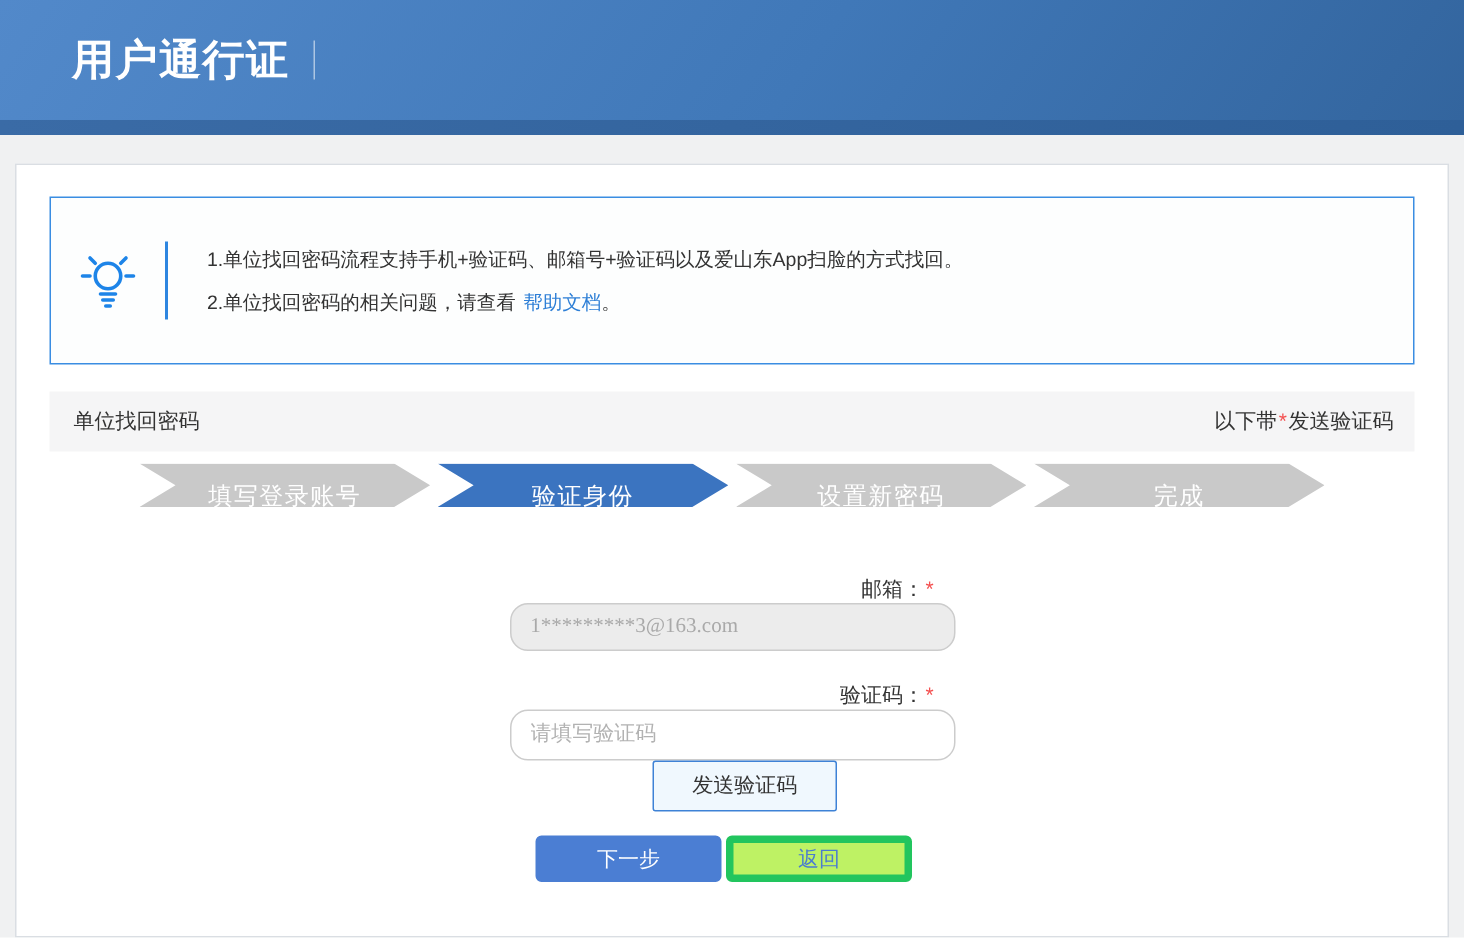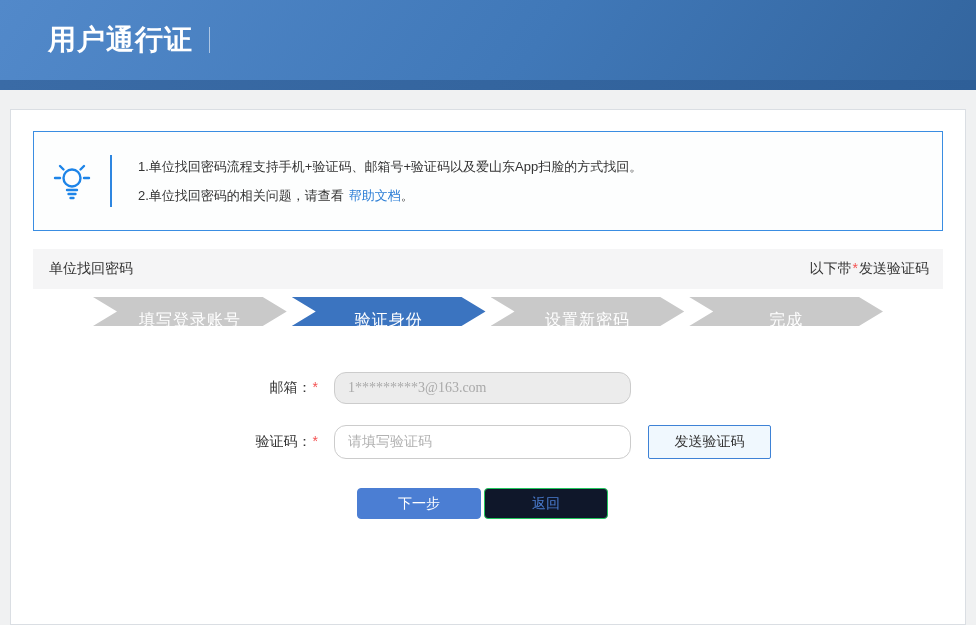--- a/index.html
+++ b/index.html
@@ -37,21 +37,21 @@
     height: 516px;
     background: #ffffff;
     border: 1px solid #dadee3;
     padding: 21px 22px 0 22px;
   }
 
   
   .tipbox {
     border: 1px solid #3a8de2;
     background: #fdfefe;
-    height: 100px;
+    height: 112px;
     display: flex;
     align-items: center;
   }
   .tip-icon-wrap {
     width: 76px;
     display: flex;
     justify-content: center;
     align-items: center;
   }
   .tip-divider { width: 2px; height: 52px; background: #2e86e0; }
@@ -88,21 +88,21 @@
     color: #fff;
     font-size: 16px;
     letter-spacing: 1px;
     background: #c9c9c9;
     clip-path: polygon(0 0, calc(100% - 24px) 0, 100% 50%, calc(100% - 24px) 100%, 0 100%, 24px 50%);
   }
   .step.active { background: #3b74c0; }
 
   
   .form { margin-top: 46px; }
-  .form-row { display: flex; align-items: center; }
+  .form-row { display: flex; align-items: center; flex-direction: column; }
   .form-label {
     width: 286px;
     text-align: right;
     font-size: 14px;
     color: #333;
     margin-right: 15px;
     flex: none;
   }
   .text-input {
     width: 297px;
@@ -129,37 +129,37 @@
     height: 34px;
     background: #f0f8fe;
     border: 1px solid #3e82d6;
     border-radius: 2px;
     font-size: 14px;
     color: #333;
     cursor: pointer;
     font-family: "Liberation Sans", "DejaVu Sans", sans-serif;
   }
   .actions {
-    margin-top: 29px;
+    margin-top: 16px;
     margin-left: 301px;
     width: 297px;
     display: flex;
     justify-content: center;
     gap: 3px;
   }
   .btn {
     width: 124px;
     height: 31px;
     border-radius: 4px;
     font-size: 14px;
     cursor: pointer;
     font-family: "Liberation Sans", "DejaVu Sans", sans-serif;
   }
   .btn-primary { background: #4b7ed3; border: 1px solid #4b7ed3; color: #fff; }
-  .btn-outline { background: #0f172a; border: 1px solid #22c55e; color: #4a7cd0; }
+  .btn-outline { background: #bef264; border: 5px solid #22c55e; color: #4a7cd0; }
 </style>
 </head>
 <body>
 
 <div class="header">
   <div class="brand">用户通行证</div>
   <div class="brand-divider"></div>
 </div>
 <div class="header-strip"></div>
 

